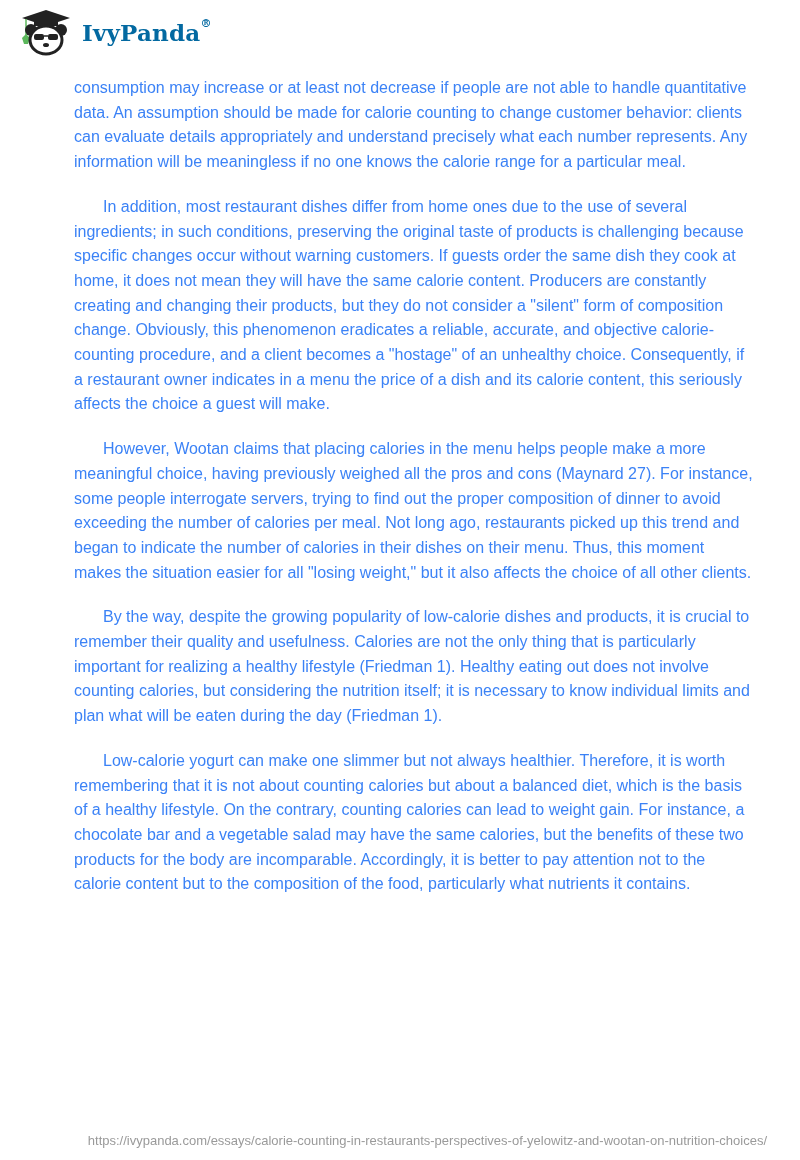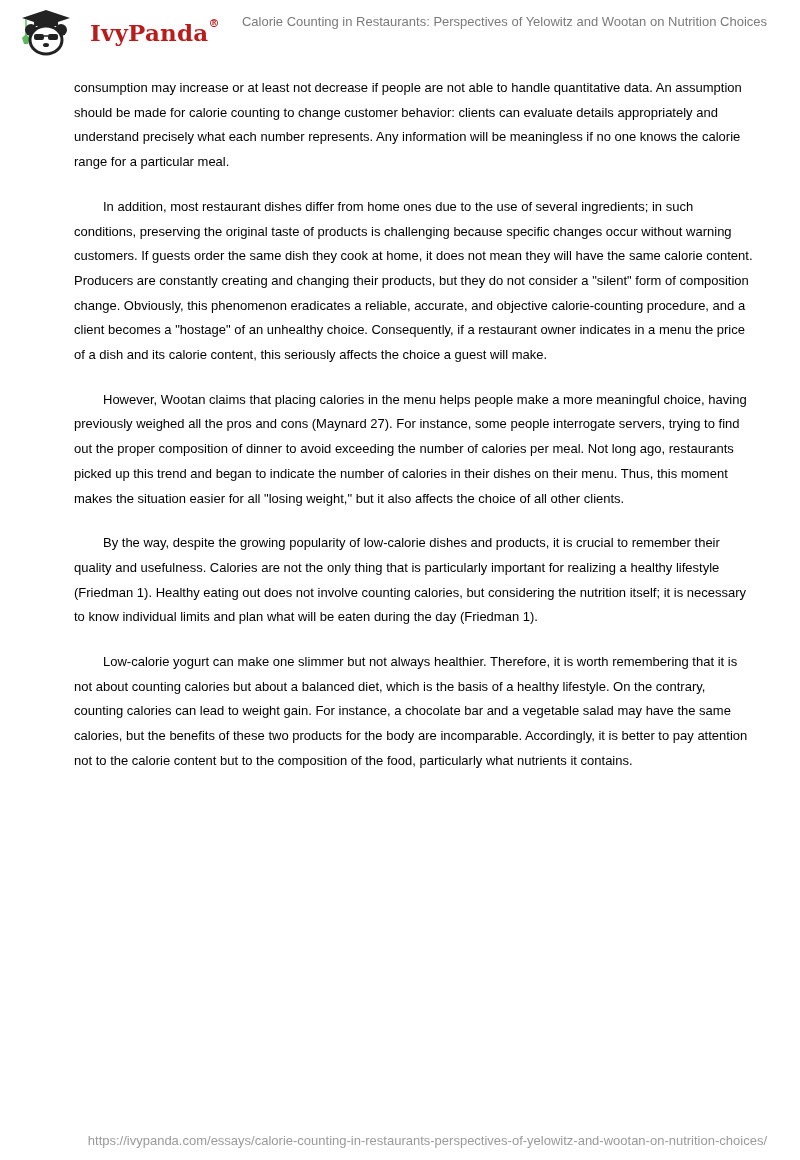--- a/index.html
+++ b/index.html
@@ -1,24 +1,24 @@
 <!DOCTYPE html>
 <html><head>
 <meta charset="utf-8">
 <style>
   html, body { margin:0; padding:0; background:#ffffff; }
   body { width:800px; height:1160px; position:relative; overflow:hidden; font-family:"Liberation Sans", sans-serif; color:#222222; }
   .header { position:absolute; left:0; top:0; width:800px; height:60px; }
   .logo { position:absolute; left:18px; top:8px; display:flex; align-items:center; }
   .logo-mark { width:56px; height:48px; position:relative; }
-  .logo-text { font-family:"DejaVu Serif", serif; font-weight:bold; font-size:23px; color:#b91c1c; margin-left:16px; letter-spacing:0.2px; }
+  .logo-text { font-family:"DejaVu Serif", serif; font-weight:bold; font-size:23px; color:#0369a1; margin-left:8px; letter-spacing:0.2px; }
   .logo-text sup { font-size:11px; font-weight:bold; vertical-align:top; position:relative; top:-2px; }
   .doc-title { position:absolute; right:33px; top:14px; font-size:13px; color:#7a7a7a; white-space:nowrap; }
   .content { position:absolute; left:74px; top:76px; width:680px; }
-  p { margin:0 0 20px 0; font-size:13px; line-height:24.7px; color:#000000; }
+  p { margin:0 0 20px 0; font-size:16px; line-height:24.7px; color:#3b82f6; }
   p.indent { text-indent:29px; }
   h2 { font-size:28px; font-weight:bold; margin:12px 0 26px 0; line-height:32px; color:#222; }
   .footer-url { position:absolute; right:33px; top:1133px; font-size:13px; color:#9a9a9a; white-space:nowrap; }
 </style>
 </head>
 <body>
 
 <div class="header">
   <div class="logo">
     <div class="logo-mark">
@@ -31,21 +31,20 @@
         <circle cx="43" cy="22" r="6" fill="#222"></circle>
         <ellipse cx="28" cy="32" rx="16" ry="14" fill="#fff" stroke="#222" stroke-width="3"></ellipse>
         <rect x="16" y="26" width="10" height="6" rx="2" fill="#222"></rect>
         <rect x="30" y="26" width="10" height="6" rx="2" fill="#222"></rect>
         <line x1="26" y1="28" x2="30" y2="28" stroke="#222" stroke-width="1.5"></line>
         <ellipse cx="28" cy="37" rx="3" ry="2" fill="#222"></ellipse>
       </svg>
     </div>
     <span class="logo-text"><span>IvyPanda</span><sup>®</sup></span>
   </div>
-  <div class="doc-title">Calorie Counting in Restaurants: Perspectives of Yelowitz and Wootan on Nutrition Choices</div>
 </div>
 
 <div class="content">
   <p>consumption may increase or at least not decrease if people are not able to handle quantitative data. An assumption should be made for calorie counting to change customer behavior: clients can evaluate details appropriately and understand precisely what each number represents. Any information will be meaningless if no one knows the calorie range for a particular meal.</p>
   <p class="indent">In addition, most restaurant dishes differ from home ones due to the use of several ingredients; in such conditions, preserving the original taste of products is challenging because specific changes occur without warning customers. If guests order the same dish they cook at home, it does not mean they will have the same calorie content. Producers are constantly creating and changing their products, but they do not consider a "silent" form of composition change. Obviously, this phenomenon eradicates a reliable, accurate, and objective calorie-counting procedure, and a client becomes a "hostage" of an unhealthy choice. Consequently, if a restaurant owner indicates in a menu the price of a dish and its calorie content, this seriously affects the choice a guest will make.</p>
   <p class="indent">However, Wootan claims that placing calories in the menu helps people make a more meaningful choice, having previously weighed all the pros and cons (Maynard 27). For instance, some people interrogate servers, trying to find out the proper composition of dinner to avoid exceeding the number of calories per meal. Not long ago, restaurants picked up this trend and began to indicate the number of calories in their dishes on their menu. Thus, this moment makes the situation easier for all "losing weight," but it also affects the choice of all other clients.</p>
   <p class="indent">By the way, despite the growing popularity of low-calorie dishes and products, it is crucial to remember their quality and usefulness. Calories are not the only thing that is particularly important for realizing a healthy lifestyle (Friedman 1). Healthy eating out does not involve counting calories, but considering the nutrition itself; it is necessary to know individual limits and plan what will be eaten during the day (Friedman 1).</p>
   <p class="indent">Low-calorie yogurt can make one slimmer but not always healthier. Therefore, it is worth remembering that it is not about counting calories but about a balanced diet, which is the basis of a healthy lifestyle. On the contrary, counting calories can lead to weight gain. For instance, a chocolate bar and a vegetable salad may have the same calories, but the benefits of these two products for the body are incomparable. Accordingly, it is better to pay attention not to the calorie content but to the composition of the food, particularly what nutrients it contains.</p>
 </div>
 

